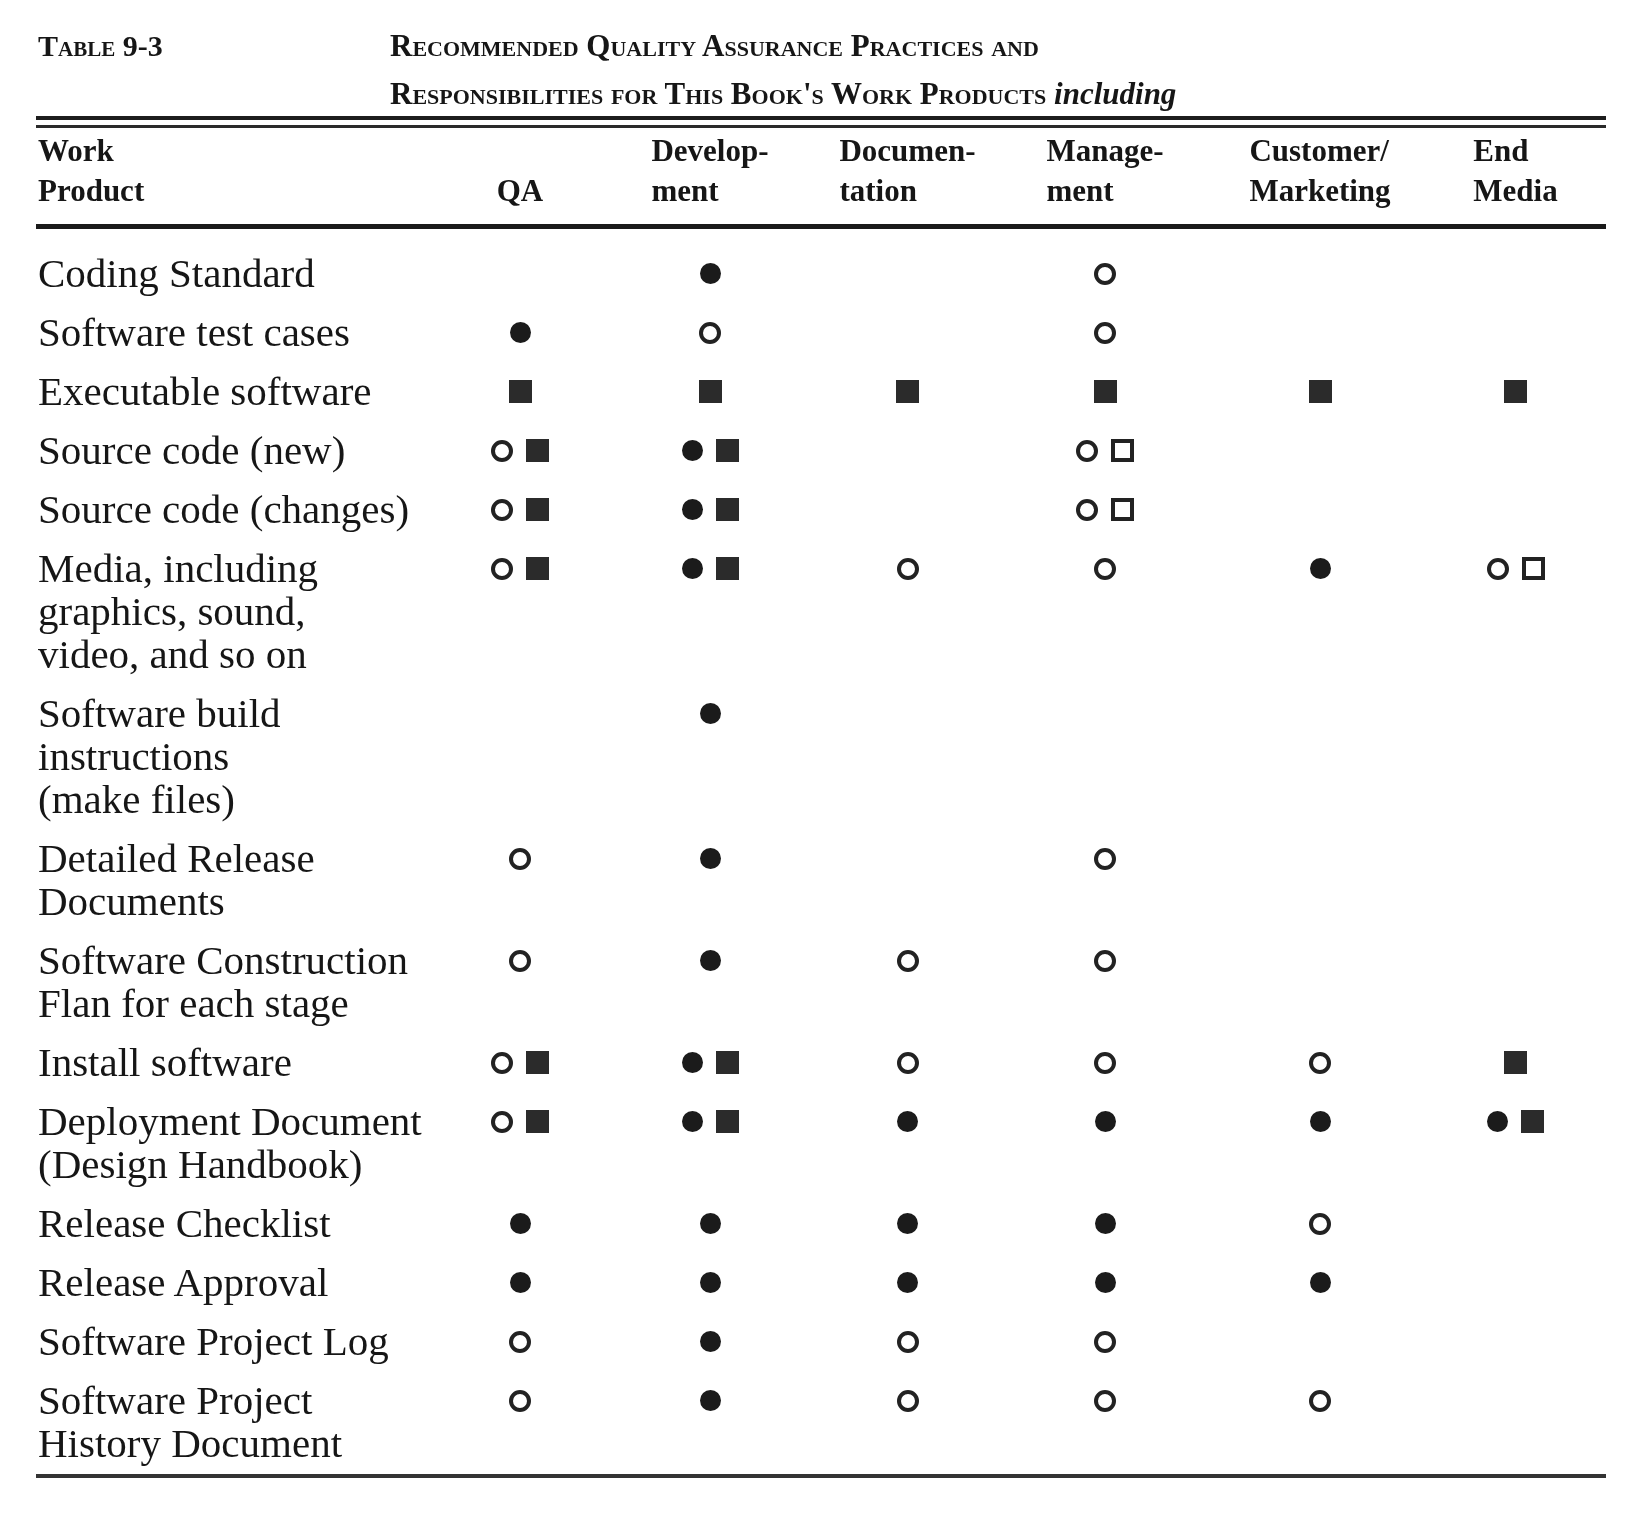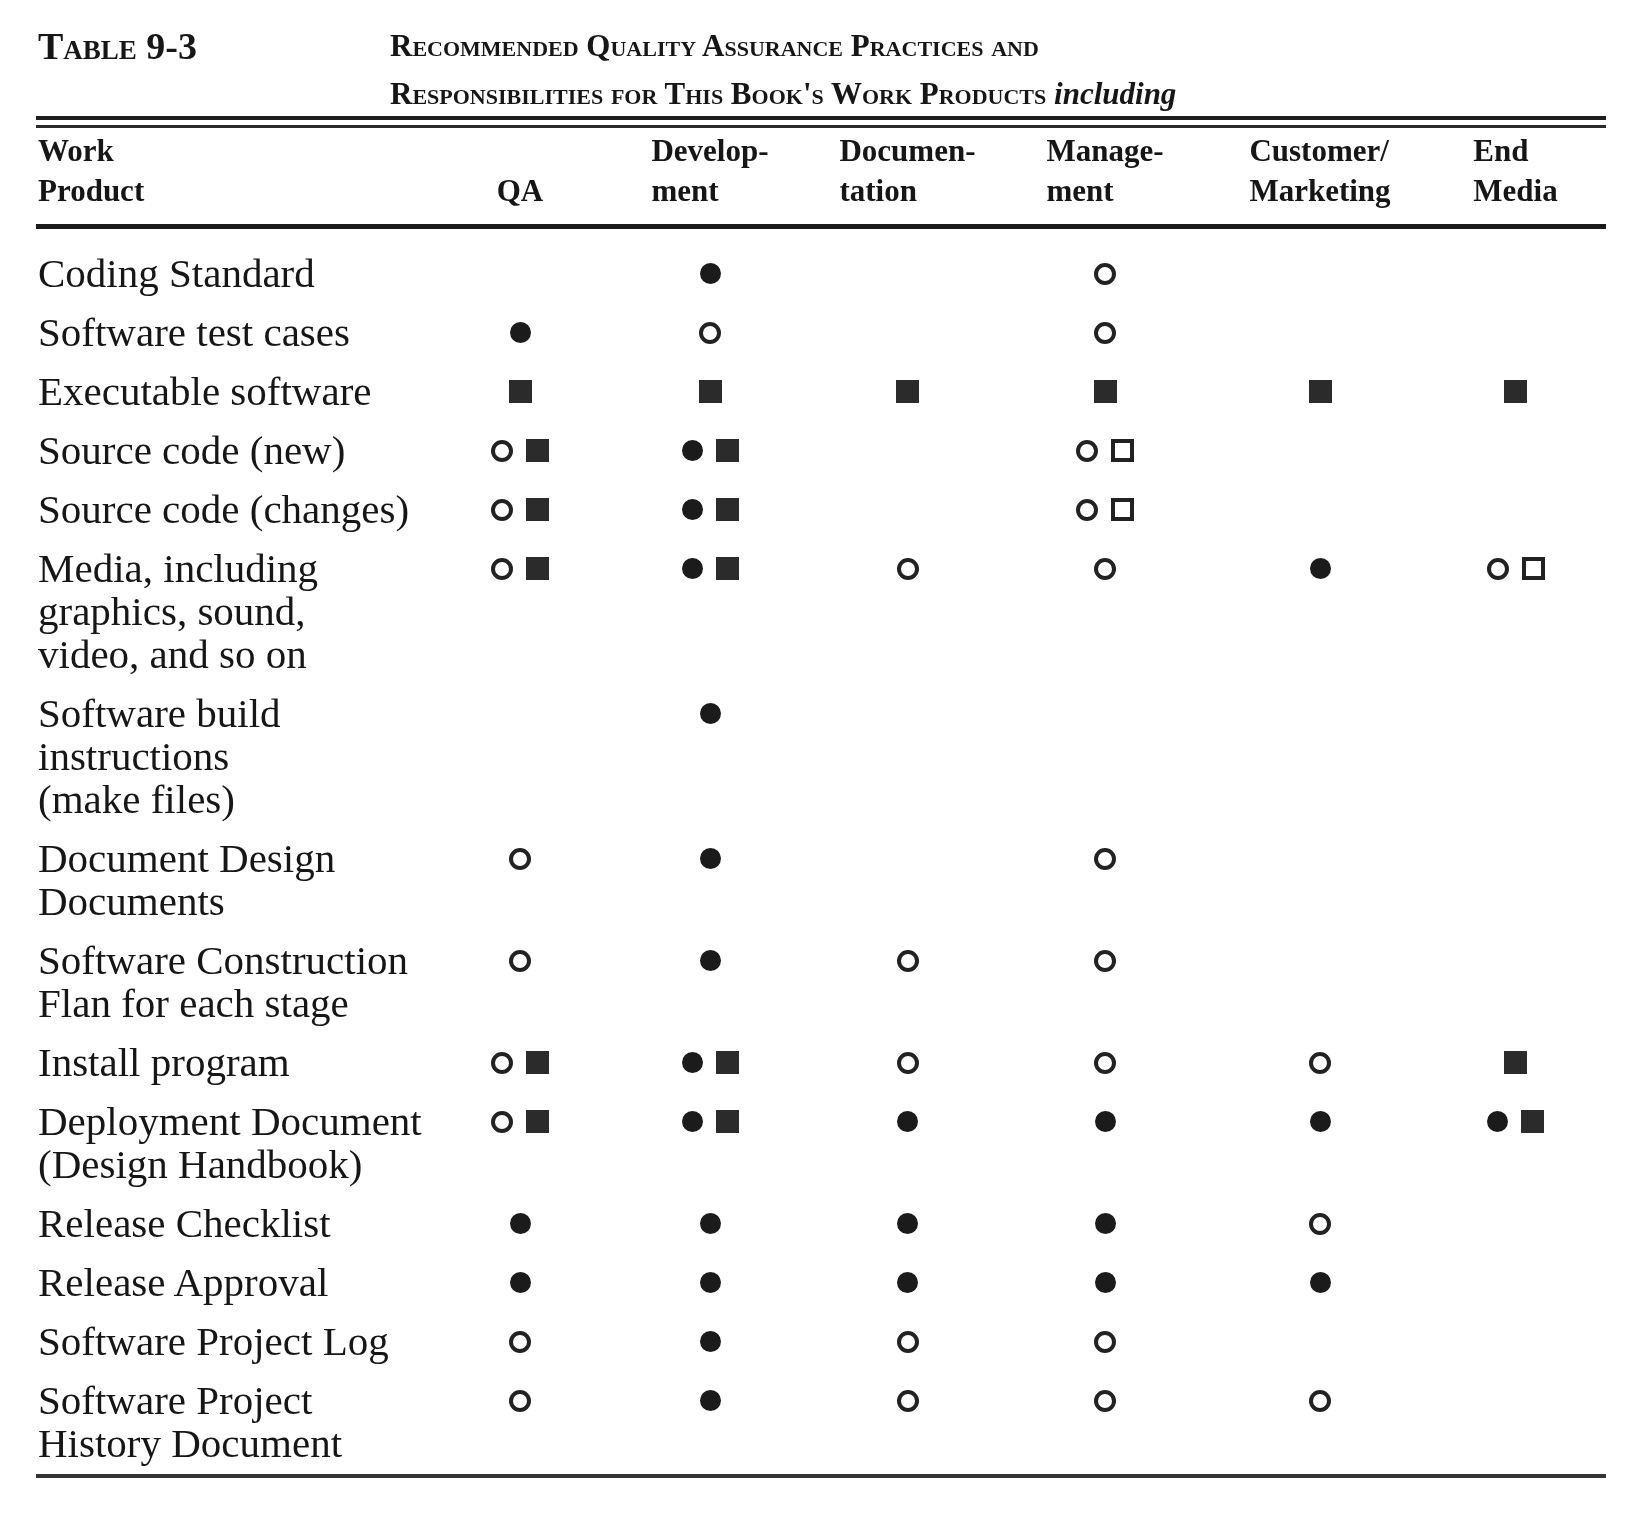--- a/index.html
+++ b/index.html
@@ -5,21 +5,21 @@
   html,body { margin:0; padding:0; background:#ffffff; }
   .page {
     position:relative; width:1642px; height:1538px; background:#ffffff;
     font-family:"Liberation Serif", serif; color:#161616; overflow:hidden;
   }
 
   
   .titlebar { position:absolute; top:22px; left:38px; right:40px; display:flex; }
   .tlabel {
     width:352px; flex:0 0 352px;
-    font-weight:bold; font-variant-caps:small-caps; font-size:38px; line-height:48px;
+    font-weight:bold; font-variant-caps:small-caps; font-size:30px; line-height:48px;
   }
   .ttitle { font-weight:bold; font-variant-caps:small-caps; font-size:31px; line-height:48px; }
   .ttitle .cont { font-variant-caps:normal; font-style:italic; font-weight:bold; }
 
   
   .rule-double { position:absolute; top:116px; left:36px; width:1570px; height:5px;
                  border-top:4px solid #1d1d1d; border-bottom:3px solid #2a2a2a; }
   .rule-heavy  { position:absolute; top:224px; left:36px; width:1570px; height:0;
                  border-top:5px solid #1a1a1a; }
   .rule-bottom { position:absolute; top:1474px; left:36px; width:1570px; height:0;
@@ -330,21 +330,21 @@
         </div>
         <div class="cell sym">
           <span class="symwrap"></span>
         </div>
         <div class="cell sym">
           <span class="symwrap"></span>
         </div>
       </div>
       <div class="trow grid">
         <div class="cell product">
-          <div>Document Design</div>
+          <div>Detailed Release</div>
           <div>Documents</div>
         </div>
         <div class="cell sym">
           <span class="symwrap">
             <span class="glyph open-circle" title="○"></span>
           </span>
         </div>
         <div class="cell sym">
           <span class="symwrap">
             <span class="glyph filled-circle" title="●"></span>
@@ -392,21 +392,21 @@
         </div>
         <div class="cell sym">
           <span class="symwrap"></span>
         </div>
         <div class="cell sym">
           <span class="symwrap"></span>
         </div>
       </div>
       <div class="trow grid">
         <div class="cell product">
-          <div>Install program</div>
+          <div>Install software</div>
         </div>
         <div class="cell sym">
           <span class="symwrap">
             <span class="glyph open-circle" title="○"></span>
             <span class="glyph filled-square" title="■"></span>
           </span>
         </div>
         <div class="cell sym">
           <span class="symwrap">
             <span class="glyph filled-circle" title="●"></span>

